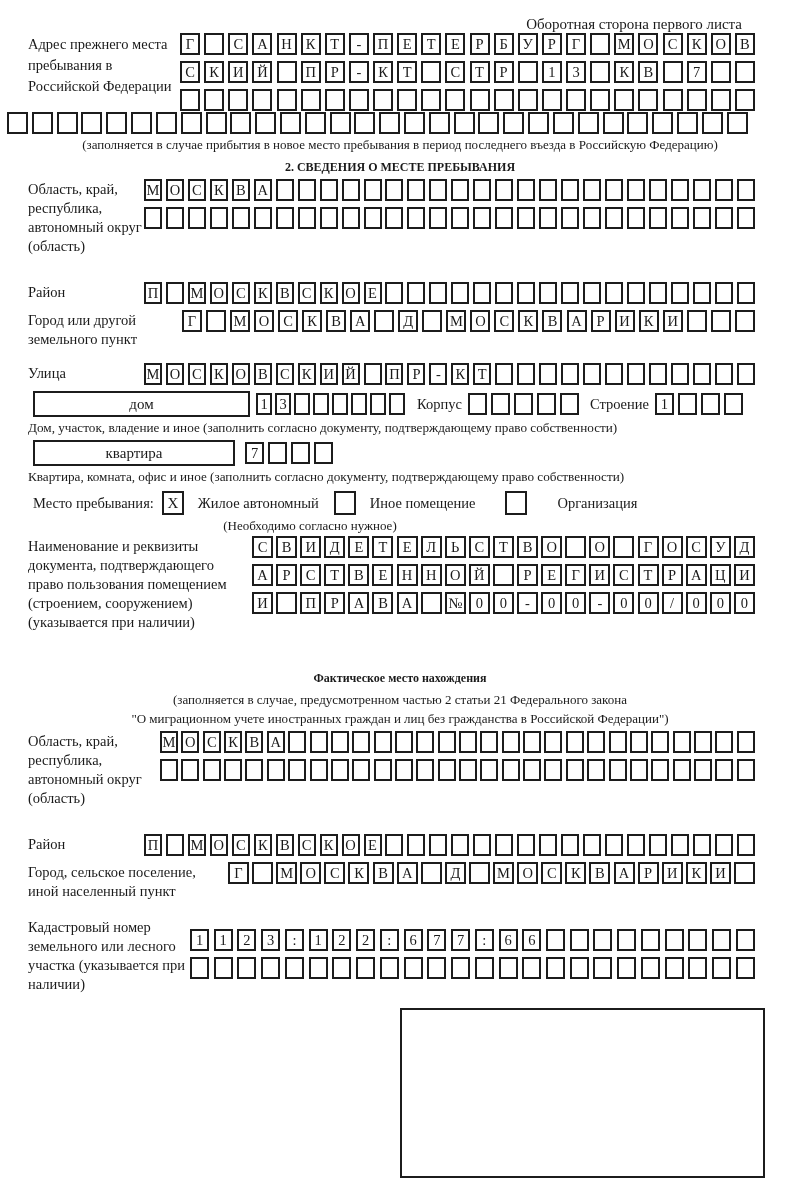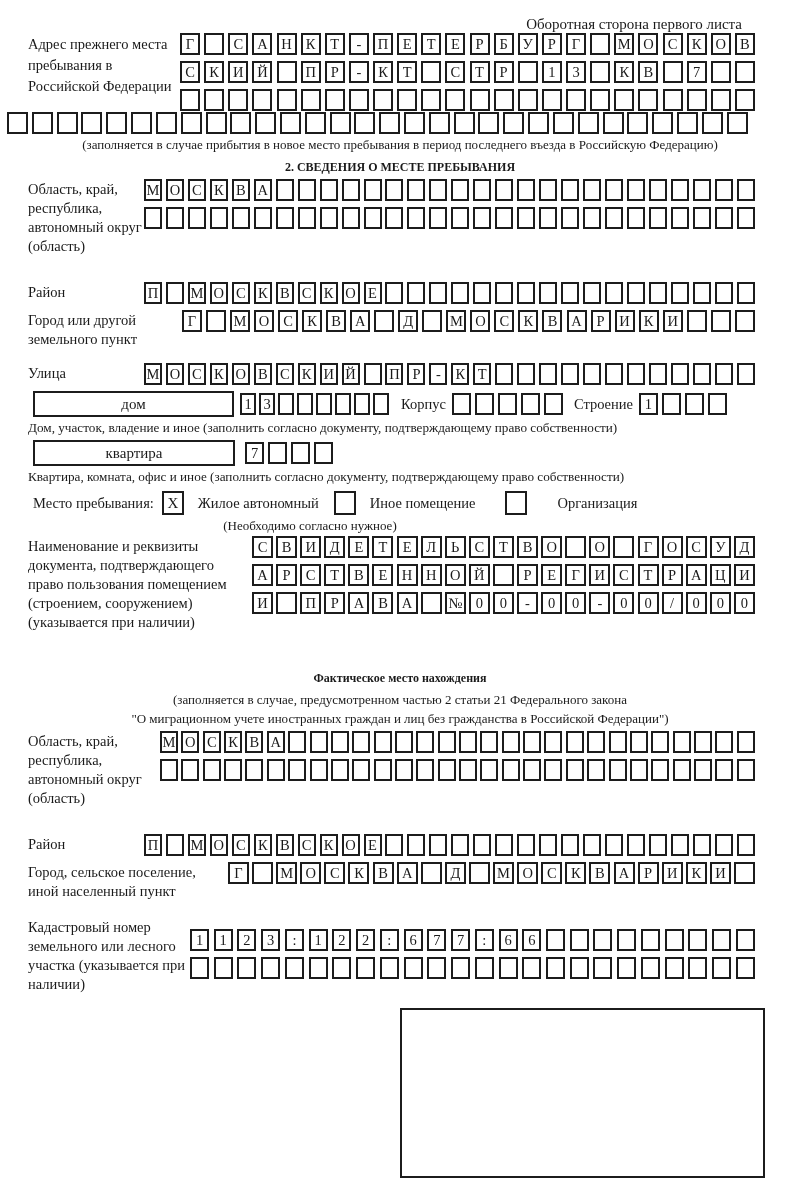--- a/index.html
+++ b/index.html
@@ -353,21 +353,21 @@
           <span class="cell"></span>
           <span class="cell"></span>
           <span class="cell"></span>
           <span class="cell"></span>
           <span class="cell"></span>
         </div>
       </div>
   </div>
 
   <div class="inlinerow mt6">
-    <div class="typebox" style="width:201px">дом</div>
+    <div class="typebox" style="width:217px">дом</div>
     <div class="icells" style="margin-left:6px">
         <span class="cell">1</span>
         <span class="cell">3</span>
         <span class="cell"></span>
         <span class="cell"></span>
         <span class="cell"></span>
         <span class="cell"></span>
         <span class="cell"></span>
         <span class="cell"></span>
       </div>

